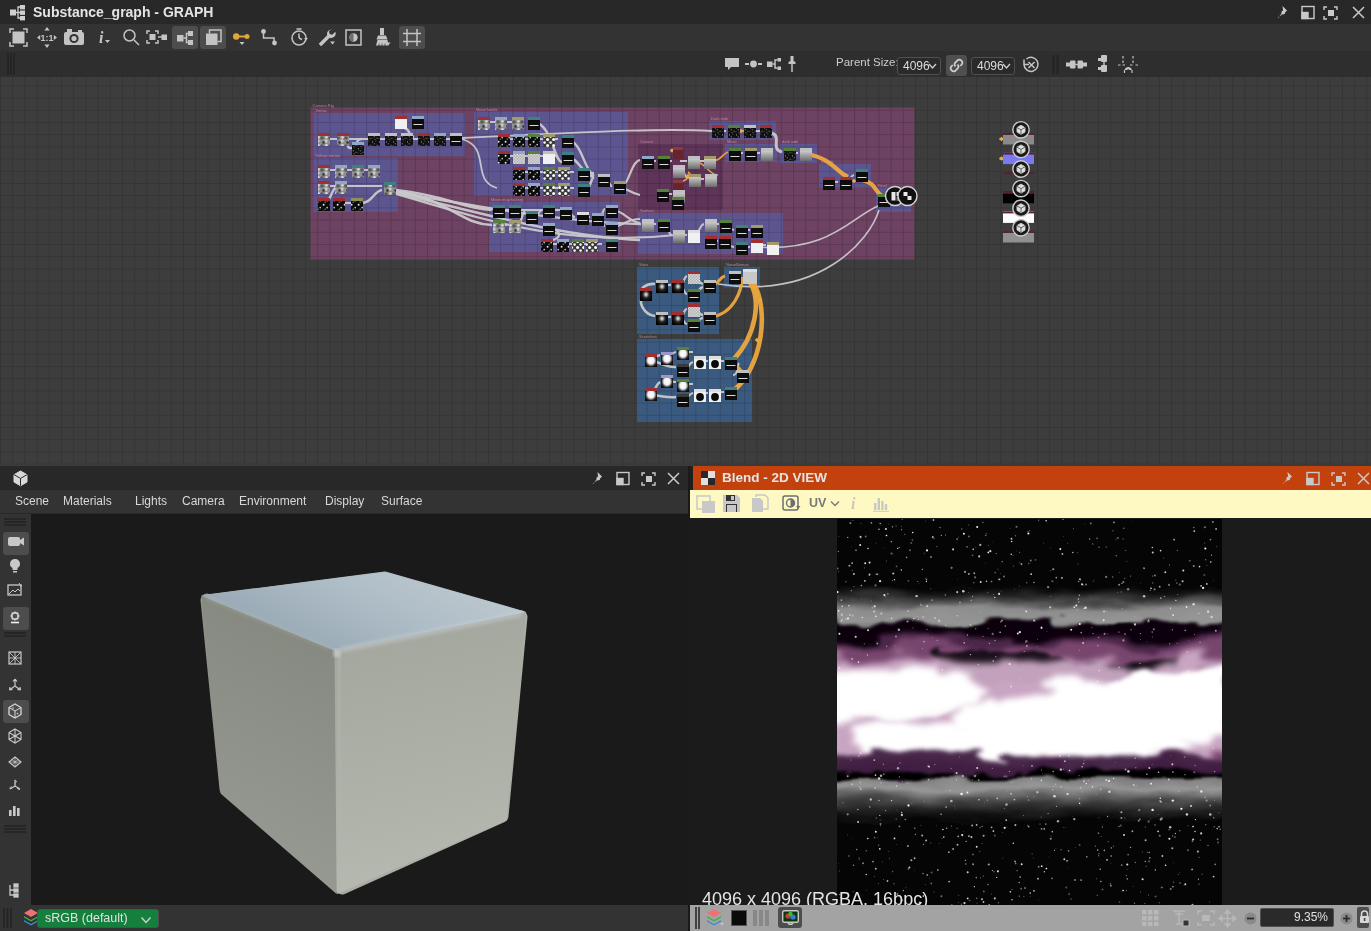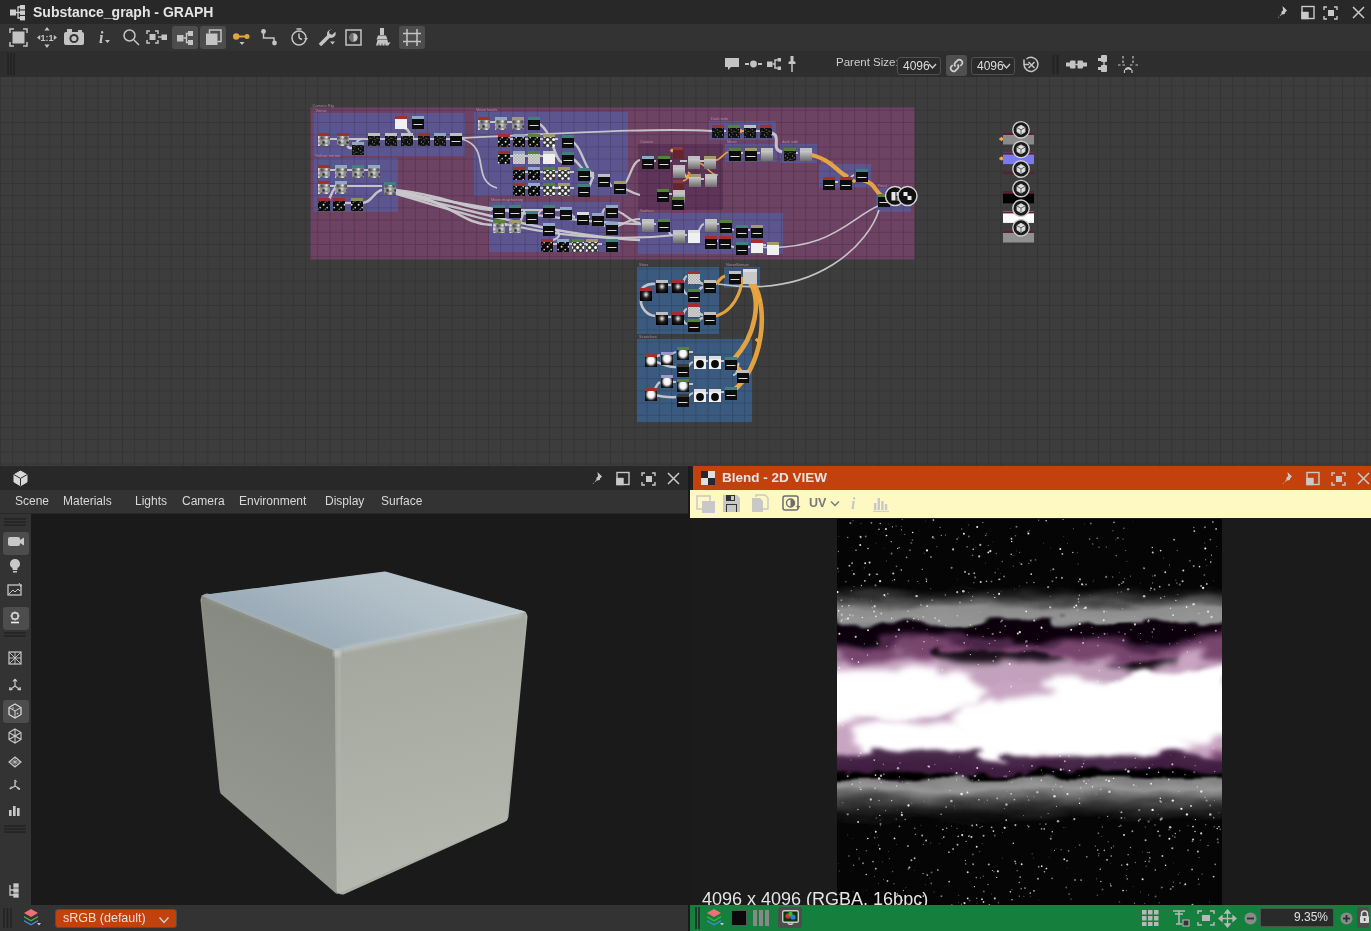--- a/index.html
+++ b/index.html
@@ -9,22 +9,22 @@
   color:#e4e4e4; font-weight:bold; font-size:14px; line-height:24px; }
 #tb1 { left:0; top:24px; width:1371px; height:27px; background:#333333; }
 #tb2 { left:0; top:51px; width:1371px; height:26px; background:#2e2e2e; }
 .tile { position:absolute; top:1.5px; width:25px; height:23.5px;margin-top:28px; }
 .hibtn { position:absolute; background:#4d4d4d; border-radius:3px; }
 #menu3d { height:23px; background:#333333; color:#d8d8d8; font-size:12px; line-height:23px; }
 #rail { left:0; top:514px; width:31px; height:391px; background:#333333; }
 .railbtn { position:absolute; left:2.5px; width:26px; height:23px; border-radius:3px; }
 .railsel { background:#4d4d4d; }
 #stat3d { left:0; top:905px; width:690px; height:26px; background:#333333; }
-#stat2d { left:690px; top:905px; width:681px; height:26px; background:#15803d; }
-#combo { position:absolute; left:55px; top:3.5px; width:122px; height:19px; background:#c2410c;
+#stat2d { left:690px; top:905px; width:681px; height:26px; background:#a3a3a3; }
+#combo { position:absolute; left:37px; top:3.5px; width:122px; height:19px; background:#15803d;
   border:1px solid #4f4f4f; font-size:12.5px; color:#e0e0e0; line-height:17px; padding-left:7px; border-radius:3px;}
 .pscombo { position:absolute; top:6px; width:44px; height:18px; background:#2a2a2a;
   border:1px solid #505050; border-radius:3px; color:#dcdcdc; font-size:12px;
   line-height:16px; padding-left:5px; }
 .ic { fill:none; stroke:#c4c4c4; stroke-width:1.5; }
 .icf { fill:#c4c4c4; stroke:none; }
 #tb2text { position:absolute; color:#cccccc; font-size:12.5px; top:5px; }
 </style></head>
 <body>
 

